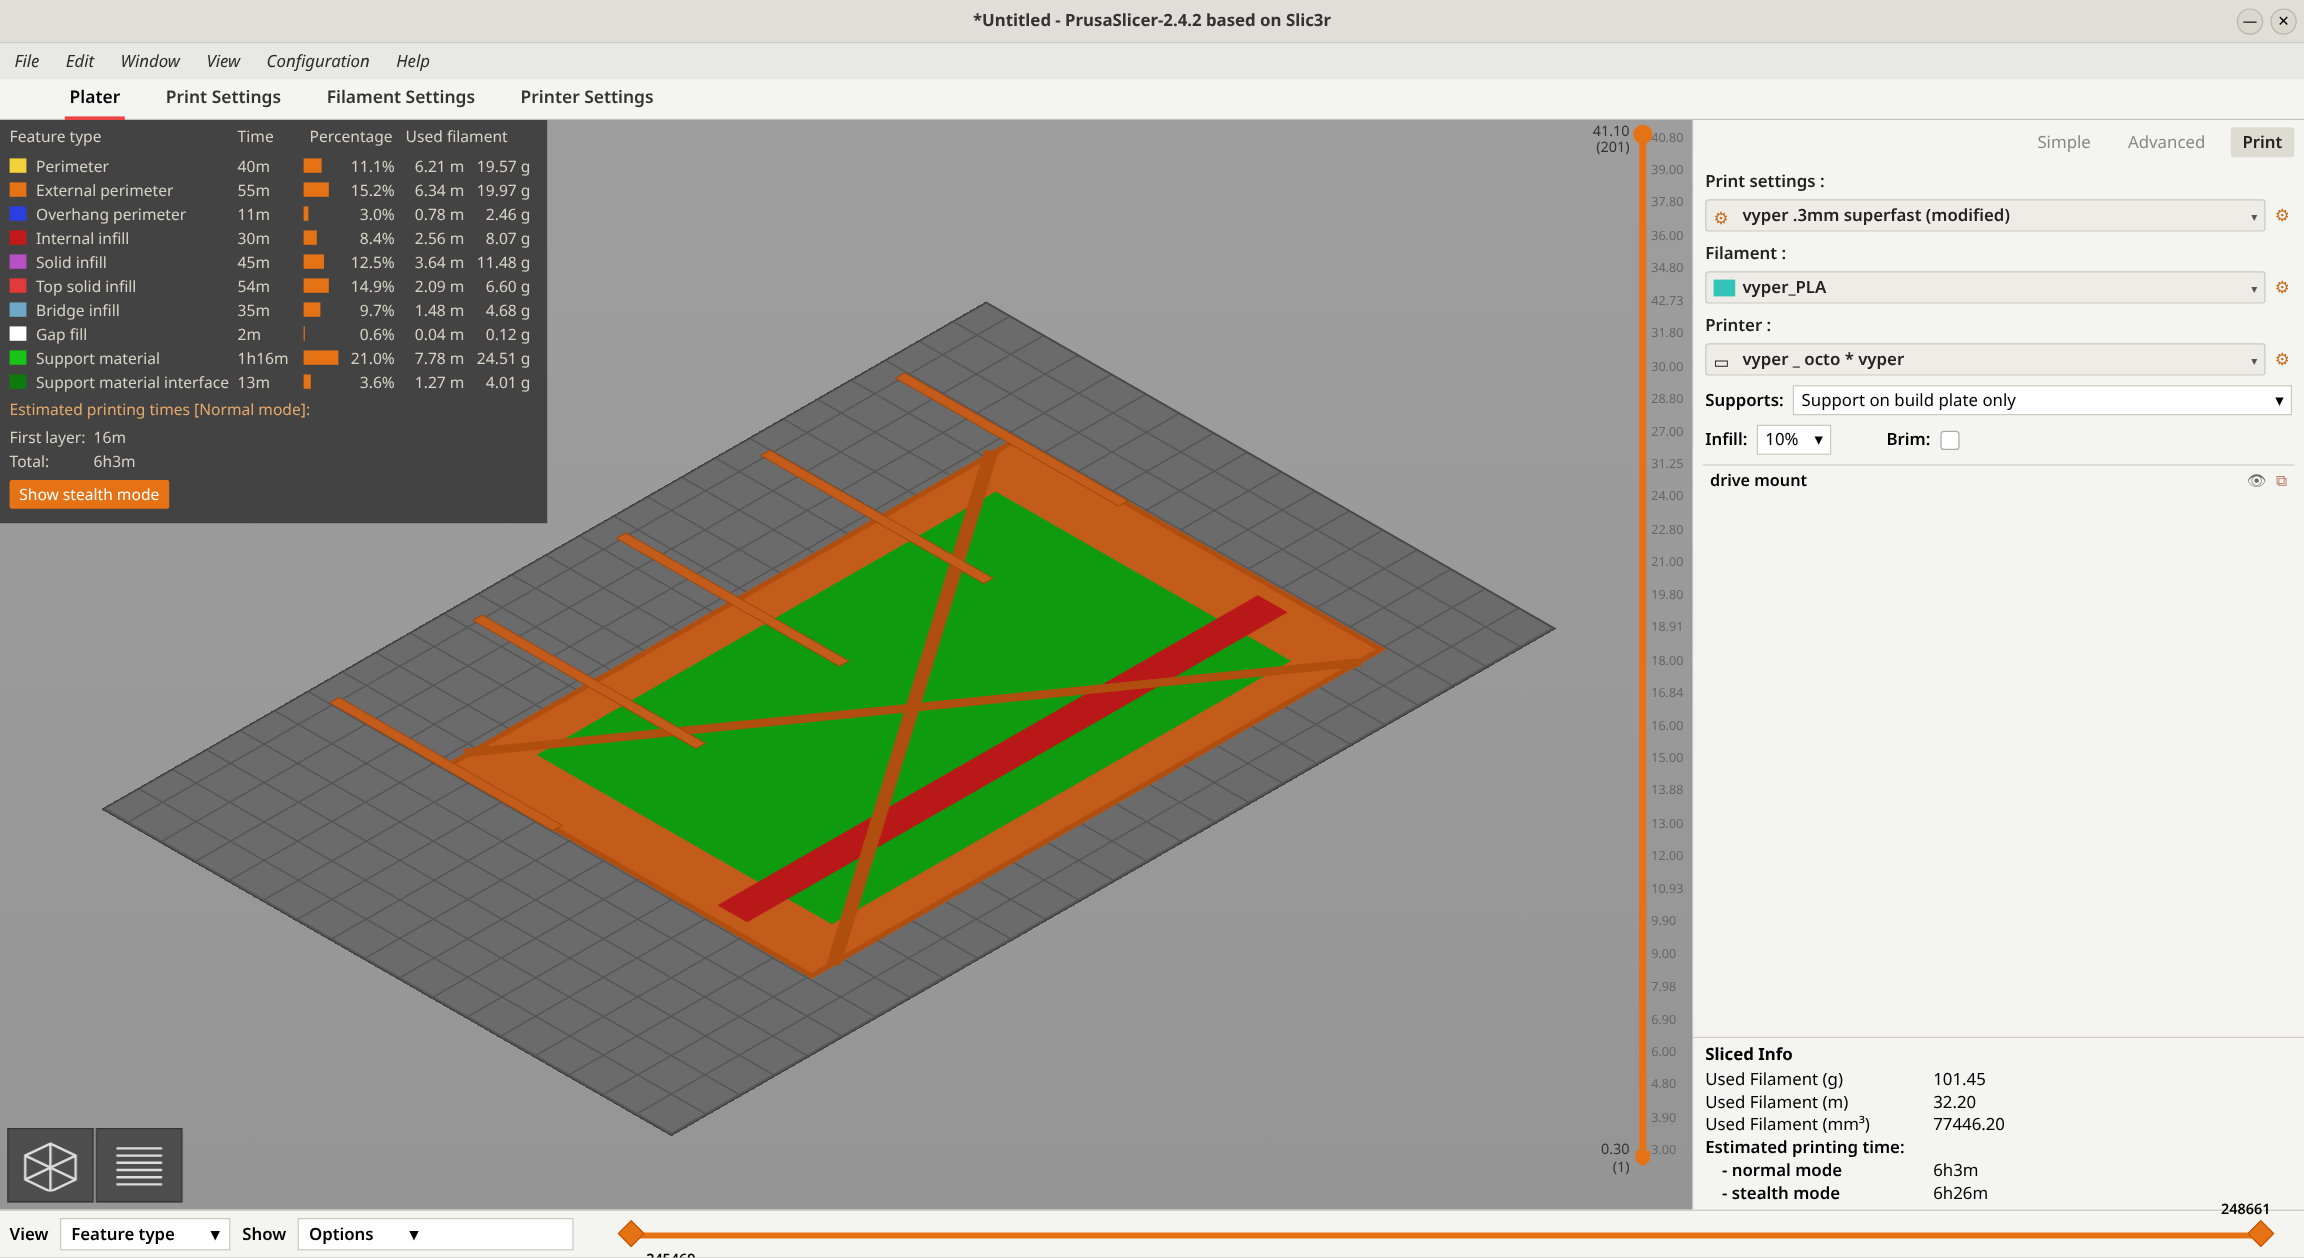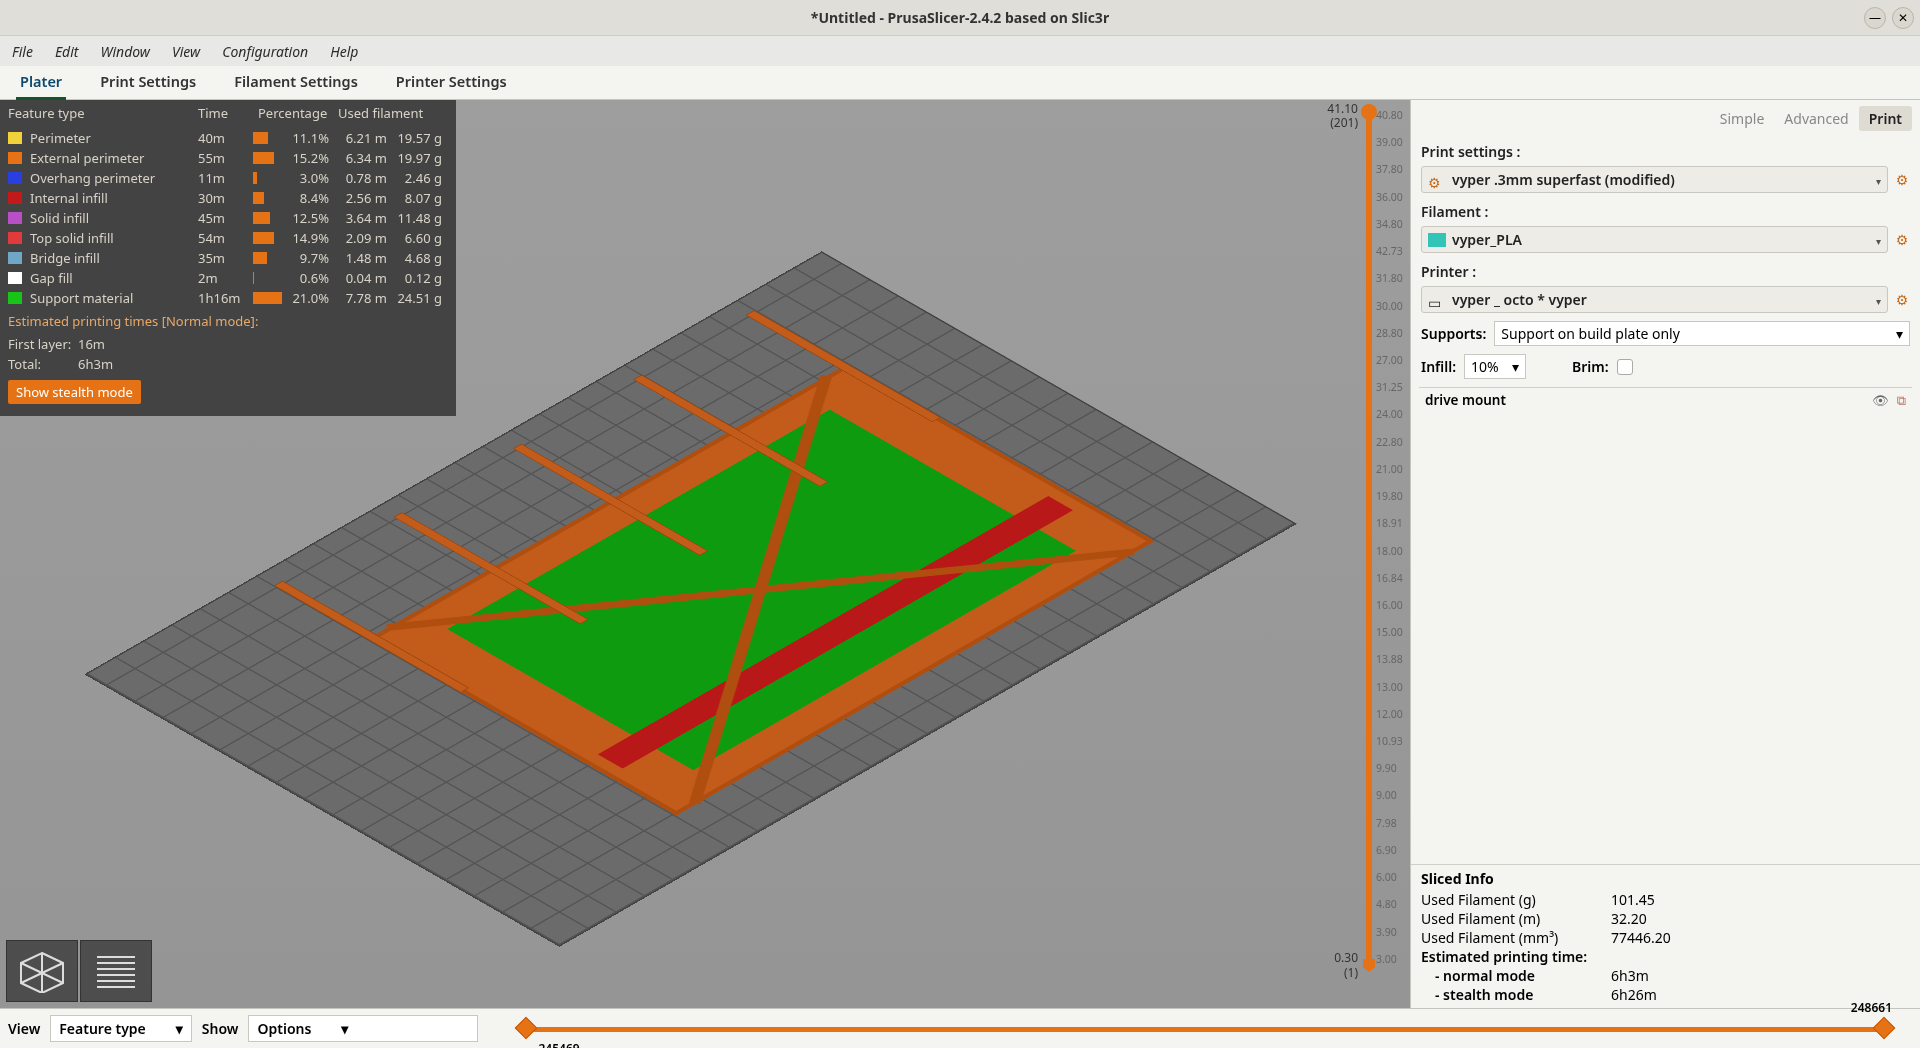--- a/index.html
+++ b/index.html
@@ -11,21 +11,21 @@
 .titlebar .win-ctrl { position: absolute; right: 6px; display: flex; gap: 6px; }
 .titlebar .win-ctrl span { width: 22px; height: 22px; border-radius: 50%; background: #dad7cf; display: flex; align-items: center; justify-content: center; font-size: 12px; border:1px solid #b8b5ad; }
 
 
 .menubar { height: 30px; background: #e8e8e6; display: flex; align-items: center; gap: 22px; padding: 0 12px; font-size: 14px; color: #2b2b2b; }
 .menubar span { cursor: default; font-style: italic; }
 
 
 .tabbar { height: 34px; background: #f4f4f1; display: flex; align-items: center; gap: 30px; padding: 0 16px; border-bottom: 1px solid #c5c5c0; font-size: 14.5px; font-weight: 600; color: #333; }
 .tabbar .tab { padding: 6px 4px; border-bottom: 3px solid transparent; }
-.tabbar .tab.active { border-bottom: 3px solid #14532d; color: #0c4a6e; }
+.tabbar .tab.active { border-bottom: 3px solid #ef4444; color: #000000; margin-left: 38px; }
 
 
 .main { flex: 1; display: flex; position: relative; overflow: hidden; }
 
 
 .view3d { flex: 1; background: #9a9a9a; position: relative; overflow: hidden; }
 
 
 .legend { position: absolute; top: 0; left: 0; width: 456px; background: rgba(55,55,55,0.88); color: #d8d3c8; font-size: 13px; padding-bottom: 6px; }
 .legend .lh { display: flex; padding: 4px 8px 6px 8px; color: #d8d3c8; font-size:13px; }
@@ -70,21 +70,21 @@
 .layerslider .top-lbl{ position:absolute; top:2px; left:0; font-size:12px; color:#333; text-align:right; width:40px; line-height:1.2;}
 .layerslider .track{ position:absolute; left:48px; top:8px; bottom:14px; width:6px; background:linear-gradient(#e57215,#e57215); border-radius:3px;}
 .layerslider .track .thumb-top{ position:absolute; top:-4px; left:-5px; width:16px; height:16px; background:#e57215; border-radius:50%;}
 .layerslider .track .thumb-bot{ position:absolute; bottom:-6px; left:-6px; width:18px; height:16px; }
 .layerslider .track .thumb-bot svg{fill:#e57215;}
 .layerslider .btm-lbl{ position:absolute; bottom:0; left:0; font-size:12px; color:#333; text-align:right; width:40px; line-height:1.2;}
 .layerslider .ticks{ position:absolute; left:58px; top:8px; bottom:14px; width:28px; font-size:10.5px; color:#666; display:flex; flex-direction:column; justify-content:space-between;}
 
 
 .rpanel { width: 510px; background:#f4f4f1; display:flex; flex-direction:column; border-left:1px solid #c5c5c0;}
-.rpanel .modes{ display:flex; justify-content:flex-end; gap:0; padding:6px 8px;}
+.rpanel .modes{ display:flex; justify-content:flex-end; gap:11px; padding:6px 8px;}
 .rpanel .modes span{ padding:3px 10px; font-size:14px; color:#888; border-radius:3px;}
 .rpanel .modes span.active{ background:#dedbd3; color:#222; font-weight:600;}
 .rpanel .sect{ padding:2px 10px; font-size:14px; color:#222;}
 .rpanel .lbl{ font-weight:600; padding:3px 0;}
 .rpanel .dd{ display:flex; align-items:center; gap:6px; background:#eeece6; border:1px solid #c9c7bf; border-radius:3px; padding:3px 6px; margin:2px 0;}
 .rpanel .dd .ic{ width:18px; height:14px; }
 .rpanel .dd .txt{ flex:1; font-size:14px; font-weight:600;}
 .rpanel .dd .caret::after{ content:'▾'; font-size:10px; color:#555;}
 .rpanel .ddrow{ display:flex; align-items:center; gap:6px;}
 .rpanel .ddrow .dd{flex:1;}
@@ -268,20 +268,31 @@
           <div class="row">
             <span class="sw" style="background:#17c417"></span>
             <span class="nm">Support material</span>
             <span class="tm">1h16m</span>
             <span class="bar">
               <span style="width:29.4px"></span>
             </span>
             <span class="pct">21.0%</span>
             <span class="len">7.78 m</span>
             <span class="wt">24.51 g</span>
+          </div>
+          <div class="row">
+            <span class="sw" style="background:#0d7a0d"></span>
+            <span class="nm">Support material interface</span>
+            <span class="tm">13m</span>
+            <span class="bar">
+              <span style="width:5.6px"></span>
+            </span>
+            <span class="pct">3.6%</span>
+            <span class="len">1.27 m</span>
+            <span class="wt">4.01 g</span>
           </div>
         </div>
       <div class="est">Estimated printing times [Normal mode]:</div>
       <div class="tl">
           <span class="k">First layer:</span>
           <span>16m</span>
         </div>
       <div class="tl">
           <span class="k">Total:</span>
           <span>6h3m</span>

